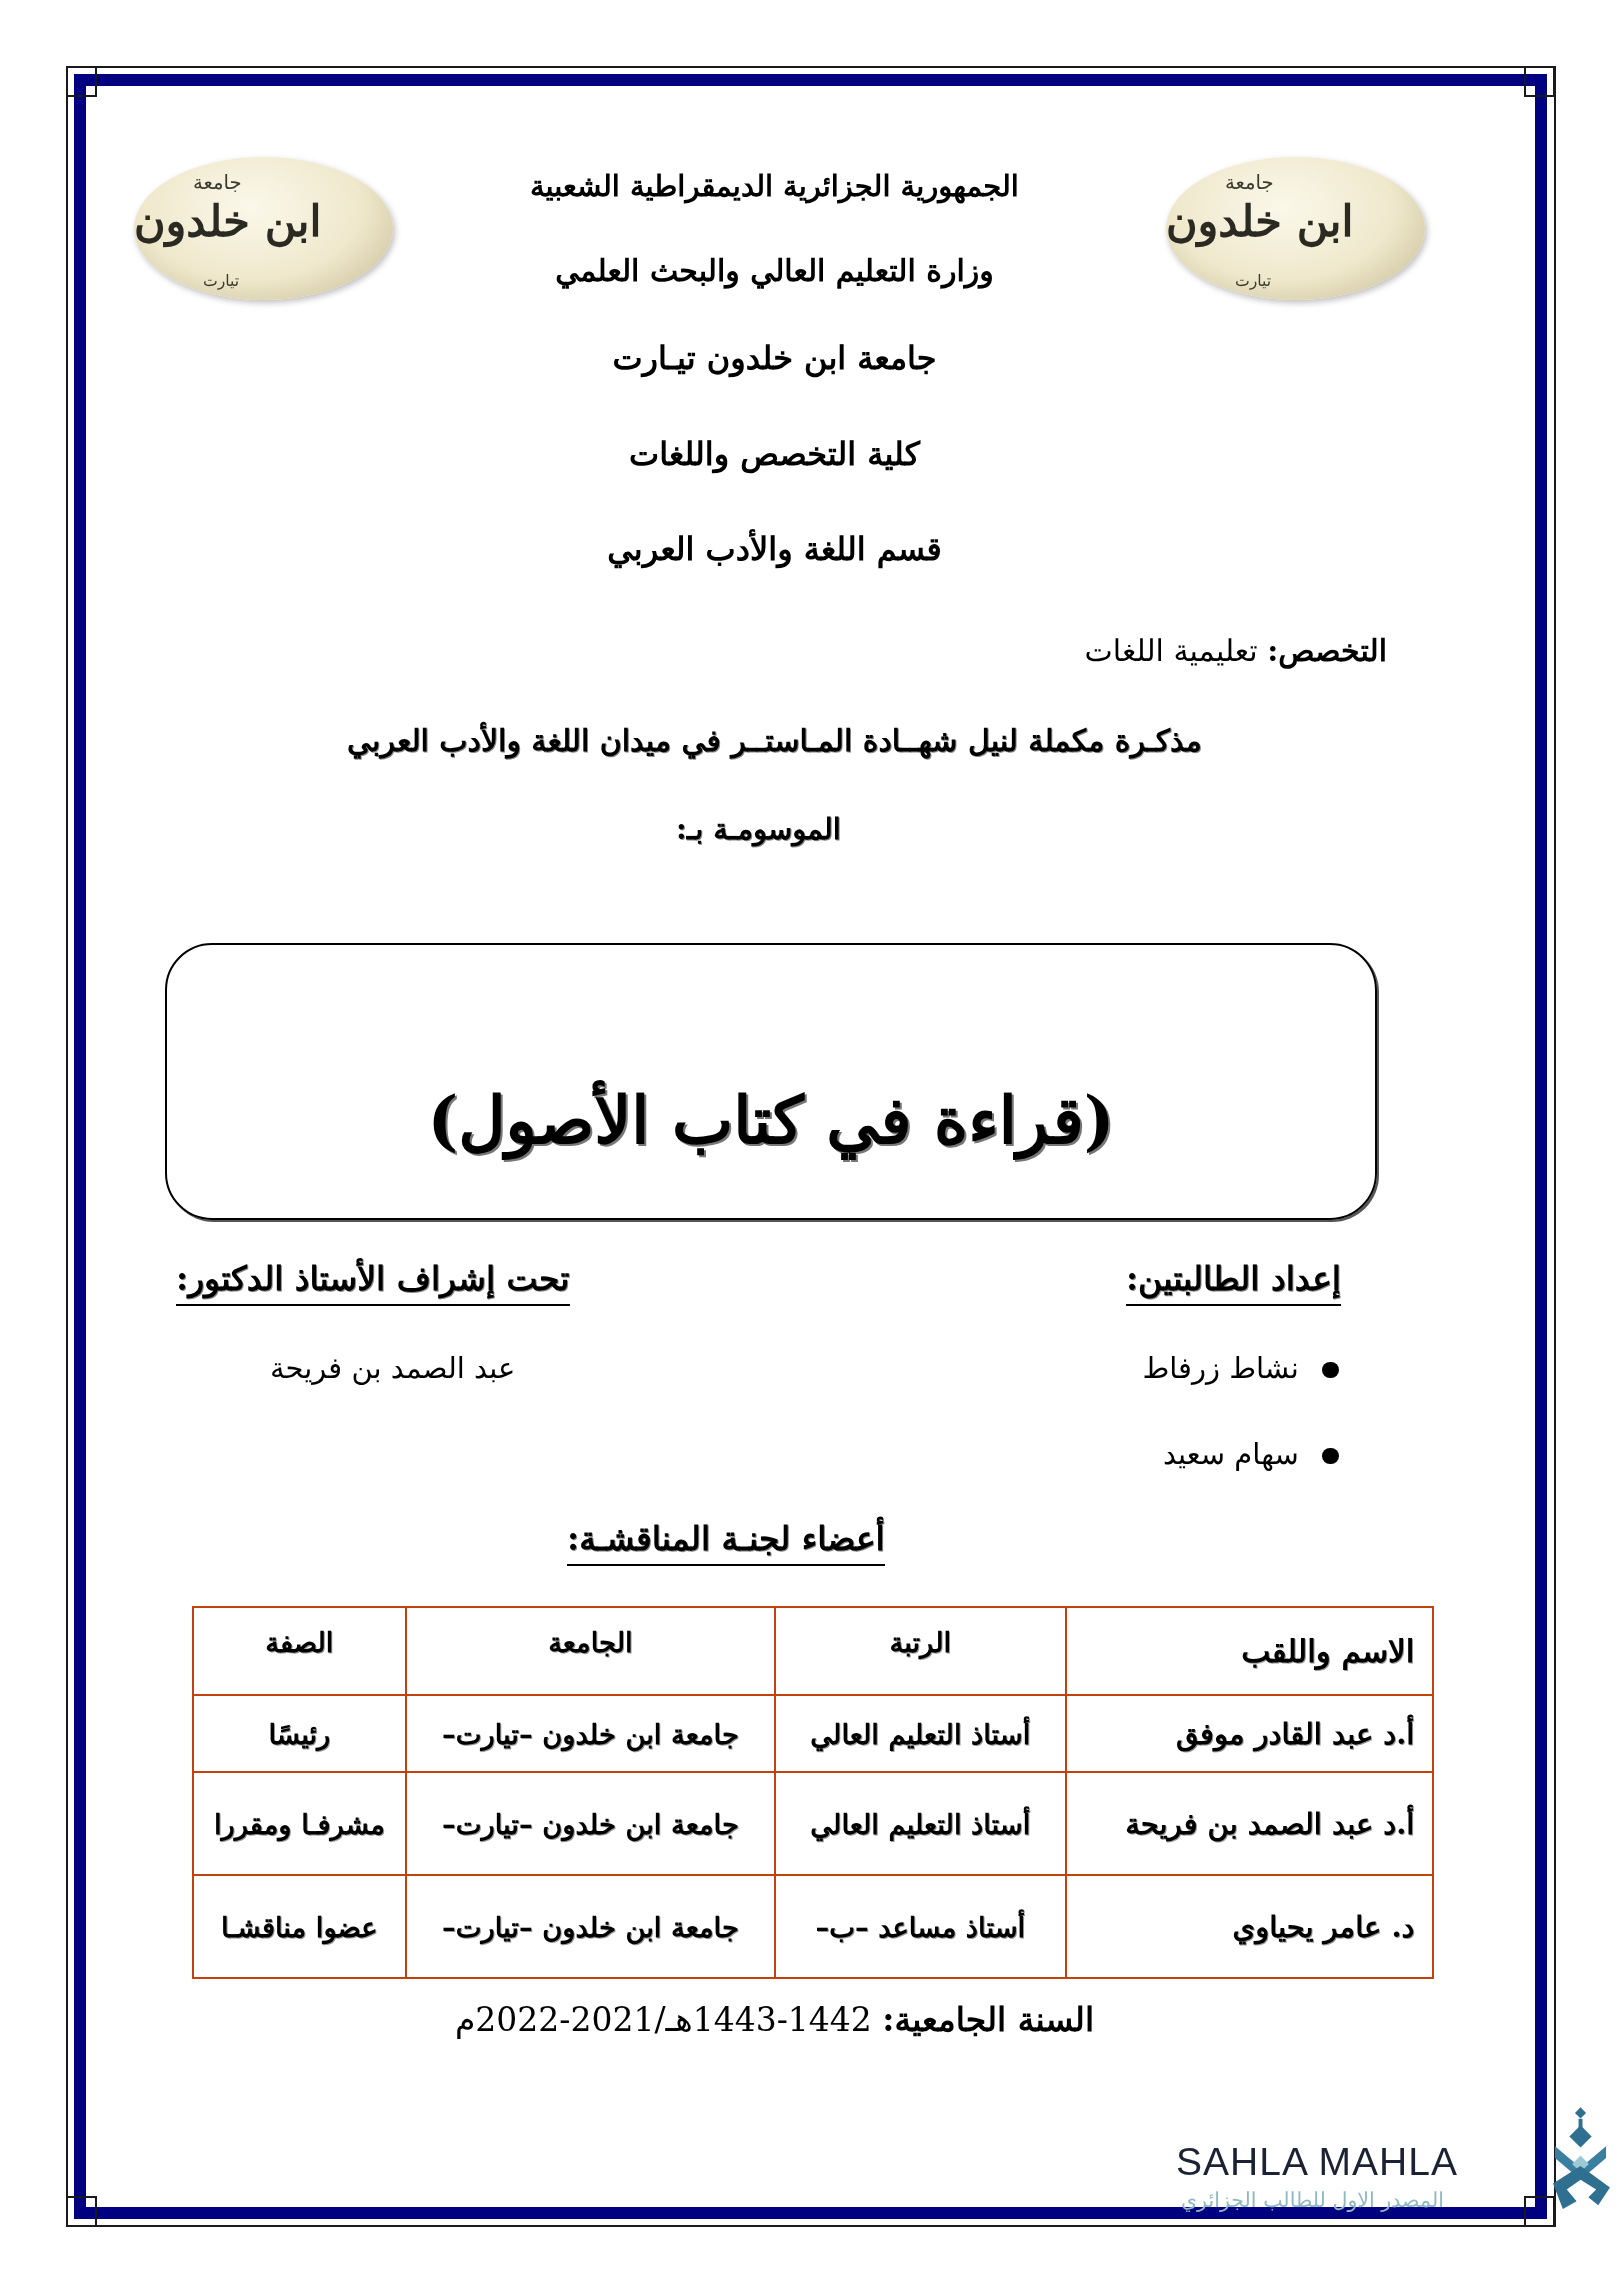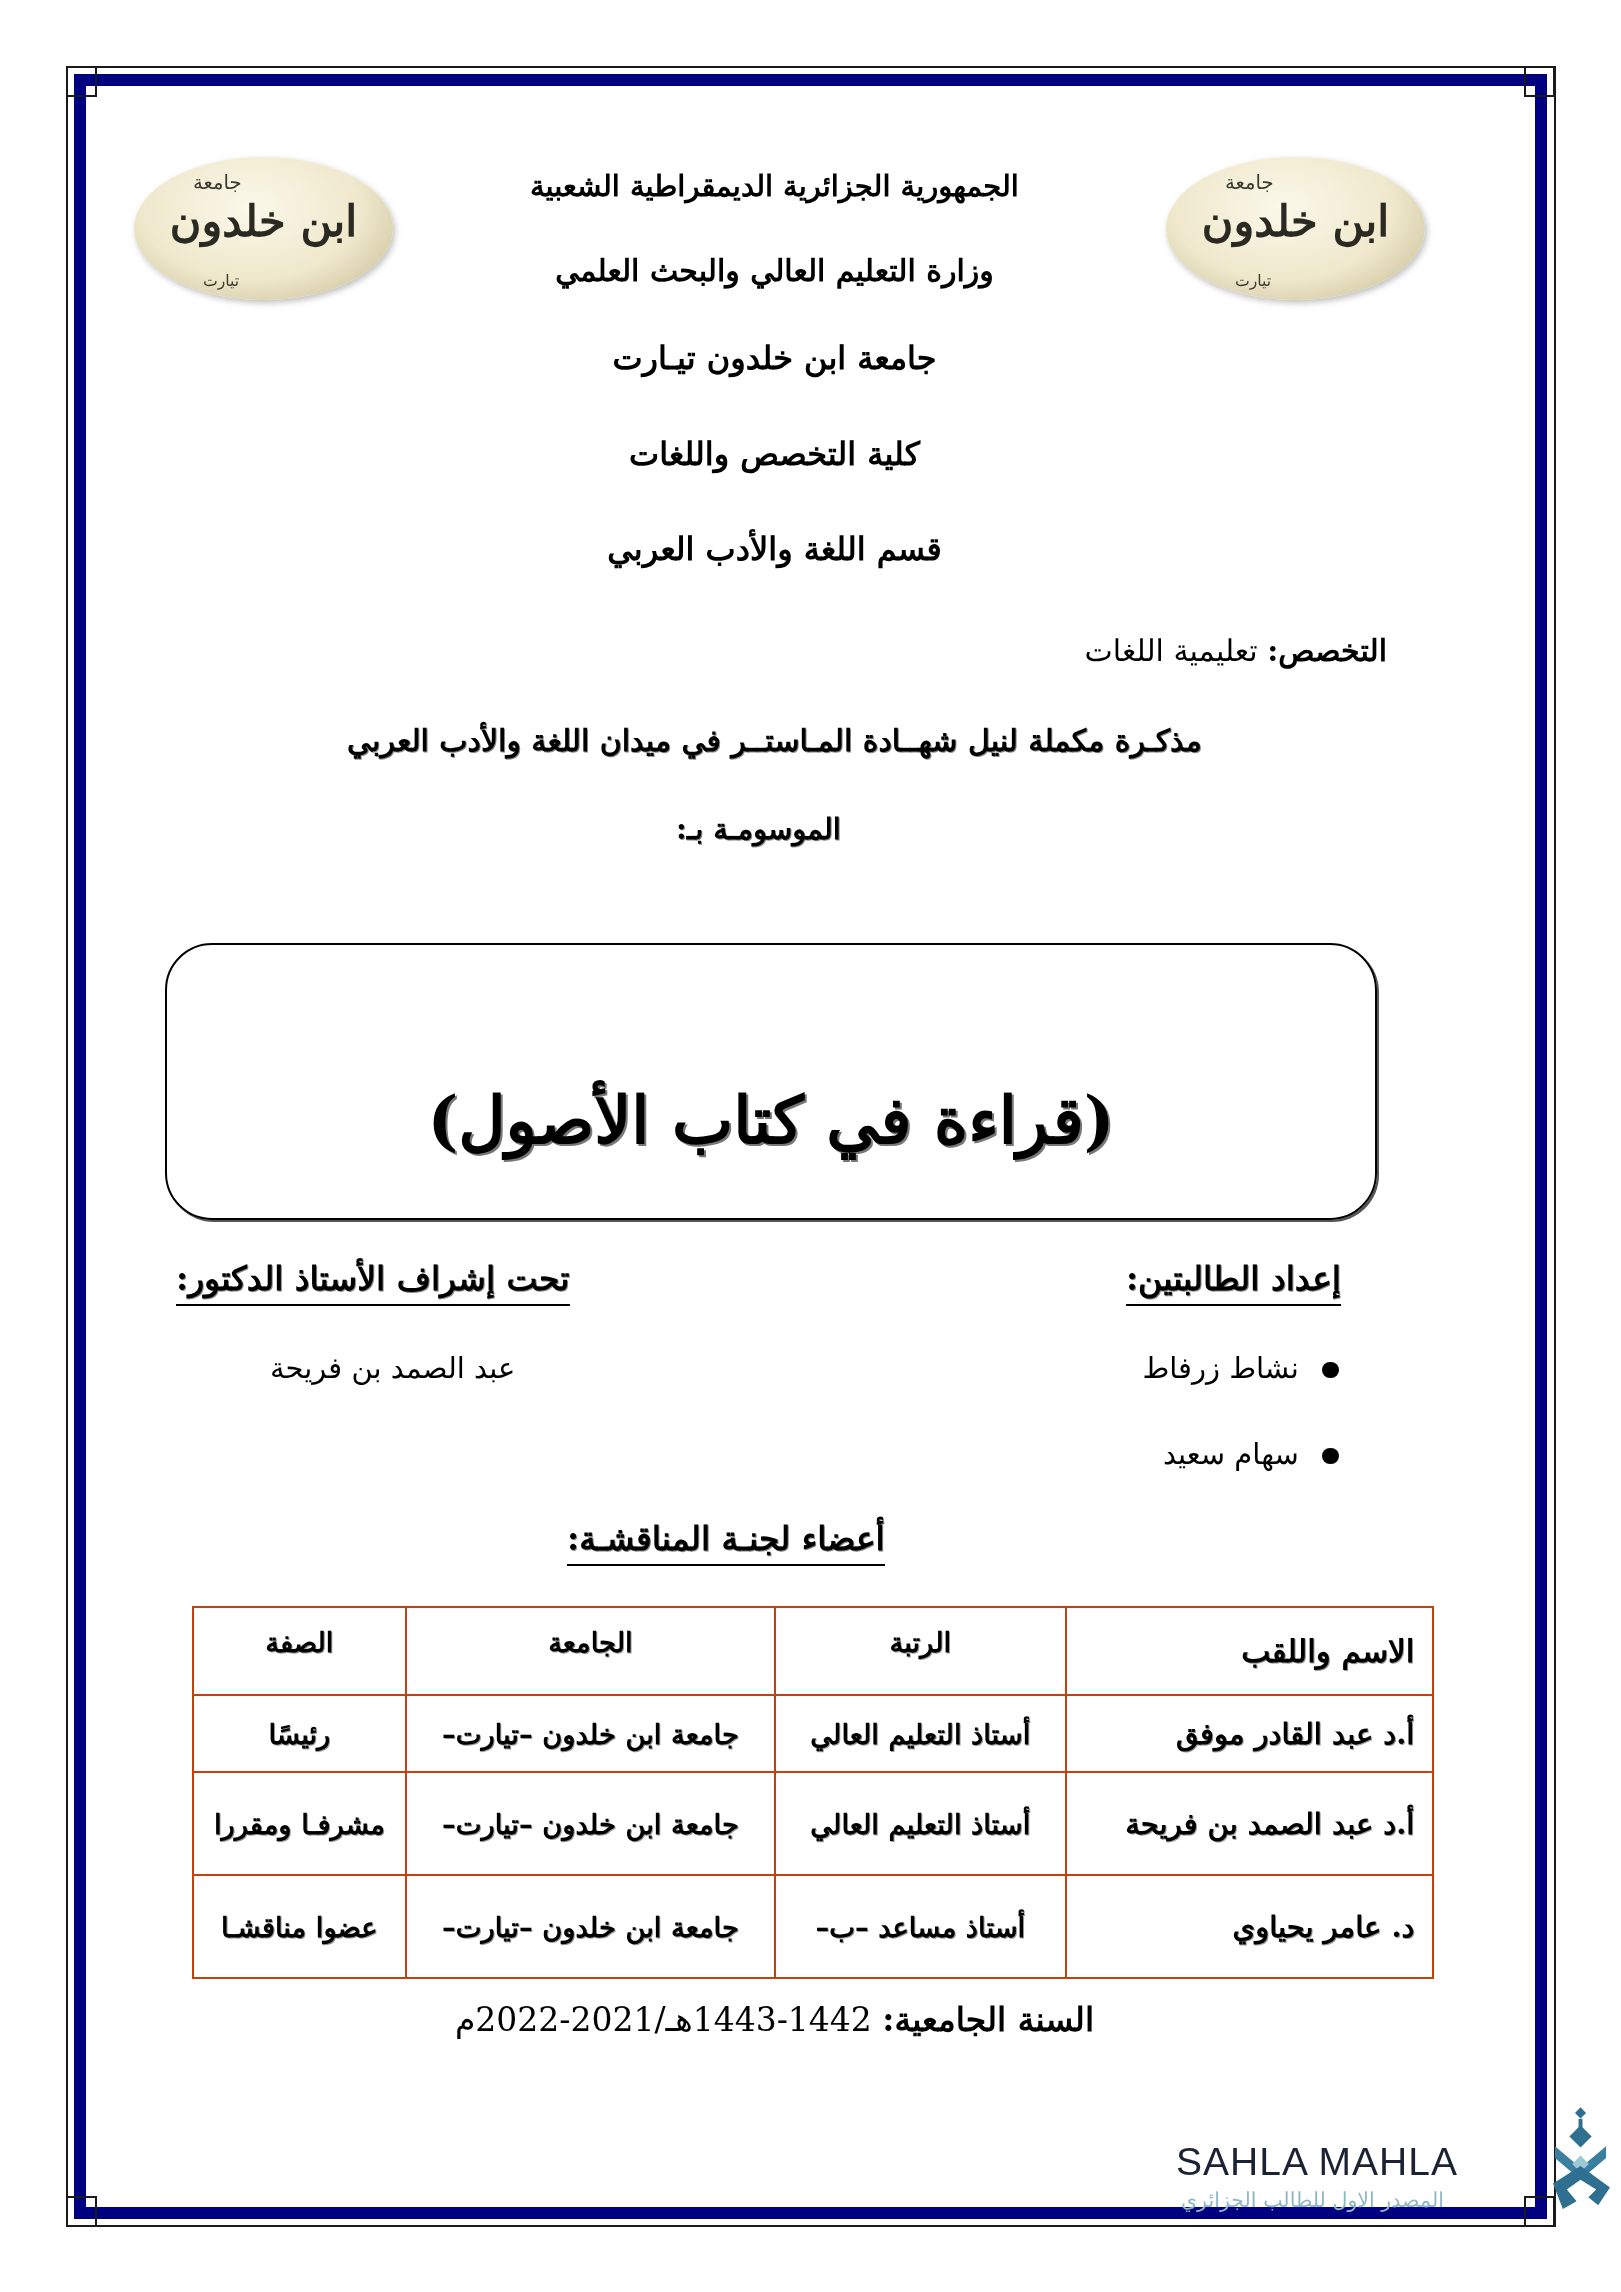--- a/index.html
+++ b/index.html
@@ -8,21 +8,21 @@
 
   
   .border-outer { position: absolute; left: 66px; top: 66px; width: 1490px; height: 2161px; border: 2px solid #1a1a1a; }
   .border-blue { position: absolute; left: 74px; top: 74px; width: 1473px; height: 2145px; border: 12.7px solid #000080; }
   .corner { position: absolute; width: 31px; height: 31px; border: 2px solid #1a1a1a; background: transparent; }
 
   
   .logo { position: absolute; width: 259px; height: 143px; border-radius: 50%;
           background: radial-gradient(ellipse at 45% 35%, #fbf8ea 0%, #efe8cc 55%, #cfc6a0 85%, #a89e78 100%);
           box-shadow: 2px 2.9px 5.9px rgba(0,0,0,0.25); overflow: hidden; }
-  .logo .logo-text { position: absolute; left: 0; right: 0; top: 39px; text-align: center;
+  .logo .logo-text { position: absolute; left: 0; right: 0; top: 39px; text-align: left;
           font-family: "DejaVu Serif", serif; font-weight: bold; font-size: 43px; color: #2a2a22; direction: rtl; letter-spacing: -2px; }
   .logo .logo-top { position: absolute; left: 59px; top: 13.7px; font-size: 19.6px; color: #3a3a30; direction: rtl; }
   .logo .logo-bottom { position: absolute; left: 69px; bottom: 9.8px; font-size: 15.7px; color: #3a3a30; direction: rtl; }
 
   
   .line { position: absolute; direction: rtl; white-space: nowrap; }
   .center { left: 0; width: 1549px; text-align: center; }
   .bold { font-weight: bold; }
   .hdr { font-size: 33px; text-shadow: 1px 1px 0 #888; }
 

